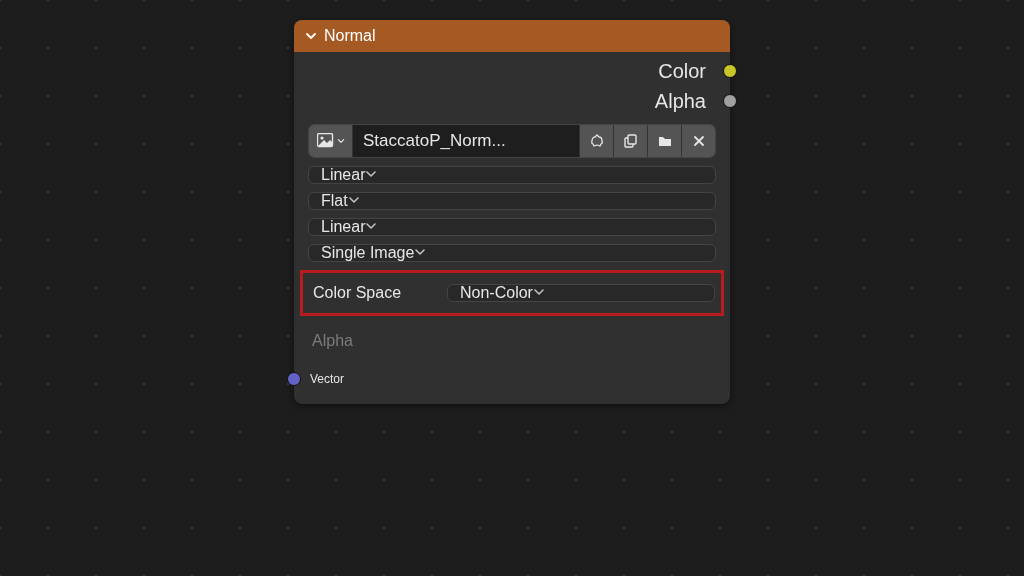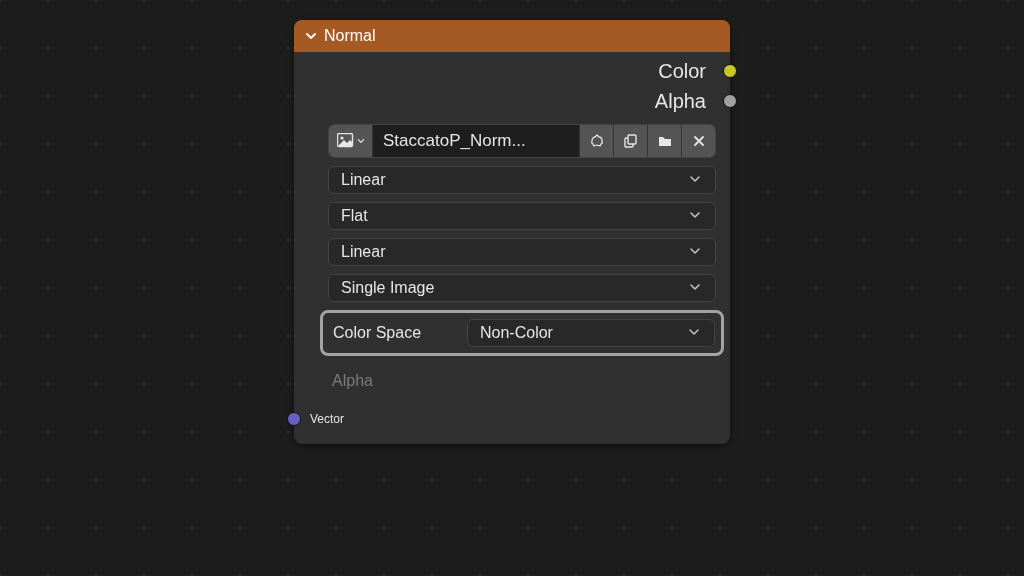--- a/index.html
+++ b/index.html
@@ -58,21 +58,21 @@
     border: 1px solid #111;
   }
   .socket-in {
     position: absolute;
     left: -7px;
     width: 14px; height: 14px;
     border-radius: 50%;
     border: 1px solid #111;
   }
 
-  .props { padding: 8px 14px 0 14px; display: flex; flex-direction: column; gap: 8px; margin-left: 20px; }
+  .props { padding: 8px 14px 0 14px; display: flex; flex-direction: column; gap: 8px; }
 
   .img-row {
     display: flex;
     align-items: stretch;
     height: 34px;
     border-radius: 6px;
     overflow: hidden;
     background: #1e1e1e;
     border: 1px solid #444;
   }
@@ -98,27 +98,27 @@
   .icon-btn {
     width: 34px;
     background: #545454;
     display: flex;
     align-items: center;
     justify-content: center;
     border-left: 1px solid #333;
   }
 
   .dd {
-    height: 28px;
+    height: 18px;
     border-radius: 6px;
     background: #282828;
     border: 1px solid #444;
     display: flex;
     align-items: center;
-    justify-content: space-between;
+    justify-content: flex-start;
     padding: 0 12px;
     color: #e6e6e6;
   }
   .dd .val { font-size: 16px; }
   .dd .chev { width: 14px; height: 14px; display: inline-flex; }
 
   .split-row {
     display: flex;
     gap: 8px;
     align-items: center;
@@ -127,22 +127,22 @@
   .split-row .lbl {
     width: 130px;
     padding-left: 4px;
     color: #e6e6e6;
     font-size: 16px;
   }
   .split-row.muted .lbl { color: #7a7a7a; }
   .split-row .dd { flex: 1; }
 
   .highlight {
-    border: 3px solid #a3a3a3;
-    border-radius: 8px;
+    border: 3px solid #b91c1c;
+    border-radius: 0;
     padding: 3px 6px;
     margin: 0 -8px;
   }
 
   .in-row {
     position: relative;
     display: flex;
     align-items: center;
     height: 30px;
     padding-left: 16px;

